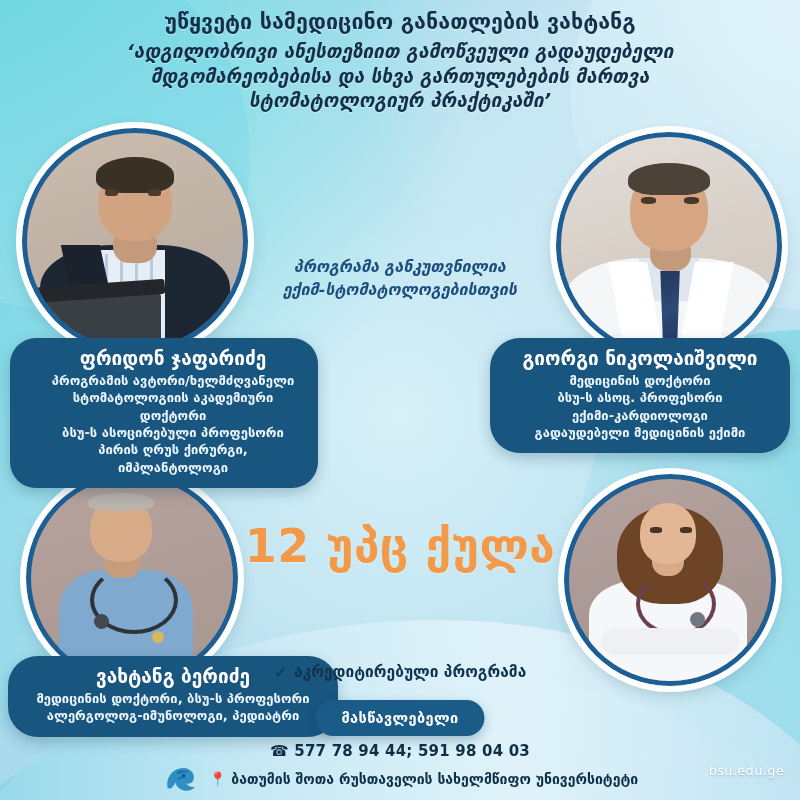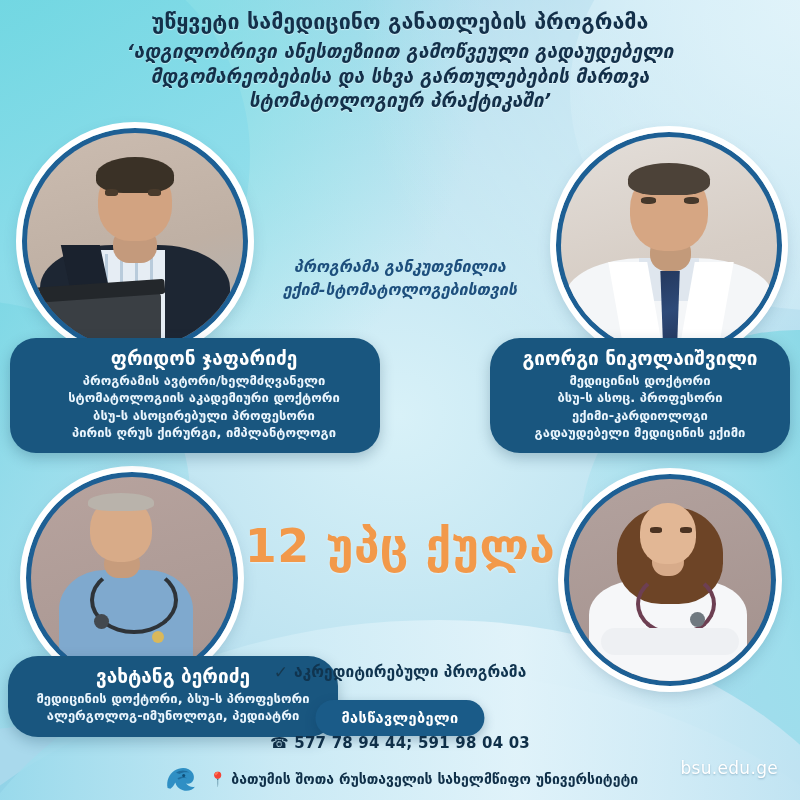--- a/index.html
+++ b/index.html
@@ -115,21 +115,21 @@
   
   .plate{
     position:absolute;z-index:9;background:#19567f;
     border-radius:30px;color:#fff;text-align:center;
     box-shadow:0 5px 14px rgba(10,50,80,.25);
     padding:9px 14px 12px;box-sizing:border-box;
   }
   .plate .nm{font-size:19px;font-weight:bold;margin-bottom:2px;line-height:1.2;}
   .plate .rl{font-size:13px;line-height:1.34;font-weight:bold;color:#eaf5fd;}
 
-  .plate-tl{left:10px;top:338px;width:370px;border-radius:26px 26px 26px 26px;padding-left:32px;}
+  .plate-tl{left:10px;top:338px;width:308px;border-radius:26px 26px 26px 26px;padding-left:32px;}
   .plate-tr{right:10px;top:338px;width:300px;}
   .plate-bl{left:8px;top:656px;width:330px;}
   .plate-br{right:10px;top:660px;width:270px;}
 
   
   .accredited{
     position:absolute;left:50%;top:663px;transform:translateX(-50%);
     z-index:9;display:flex;align-items:center;gap:6px;white-space:nowrap;
     color:#10344f;font-weight:bold;font-size:15.5px;
   }
@@ -139,48 +139,48 @@
     z-index:9;background:#1a5b88;color:#fff;border:none;
     border-radius:22px;padding:10px 26px;font-size:14.5px;font-weight:bold;
     font-family:inherit;letter-spacing:.4px;cursor:pointer;
     box-shadow:0 4px 11px rgba(12,55,88,.28);
   }
 
   
   .footer{position:absolute;left:0;right:0;bottom:6px;z-index:10;text-align:center;}
   .phones{
     color:#0f2f48;font-weight:bold;font-size:15px;letter-spacing:.2px;
-    margin-bottom:12px;
+    margin-bottom:4px;
   }
   .addr-row{
     display:flex;align-items:center;justify-content:center;gap:5px;
     color:#0f2f48;font-weight:bold;font-size:14px;
   }
   .logo{width:42px;height:30px;flex:none;}
   .pin{color:#e04b4b;font-size:14px;line-height:1;}
   .site{
-    position:absolute;right:22px;bottom:22px;z-index:11;
-    color:#ffffff;font-size:17px;letter-spacing:.3px;
+    position:absolute;right:16px;bottom:22px;z-index:11;
+    color:#ffffff;font-size:13px;letter-spacing:.3px;
     text-shadow:0 1px 2px rgba(40,90,120,.35);
   }
 </style>
 </head>
 <body>
 
 <div id="poster">
 
   <div class="swoosh sw-left-top"></div>
   <div class="swoosh sw-left-mid"></div>
   <div class="swoosh sw-right-top"></div>
   <div class="swoosh sw-right-mid"></div>
   <div class="swoosh sw-bot2"></div>
   <div class="swoosh sw-bot"></div>
 
   <div class="header">
-    <div class="hdr-line hdr-1">უწყვეტი სამედიცინო განათლების პროგრამა</div>
+    <div class="hdr-line hdr-1">უწყვეტი სამედიცინო განათლების ვახტანგ</div>
     <div class="hdr-line hdr-2">‘ადგილობრივი ანესთეზიით გამოწვეული გადაუდებელი</div>
     <div class="hdr-line hdr-2">მდგომარეობებისა და სხვა გართულებების მართვა</div>
     <div class="hdr-line hdr-2">სტომატოლოგიურ პრაქტიკაში’</div>
   </div>
 
   <div class="center-sub">
     <div>პროგრამა განკუთვნილია</div>
     <div>ექიმ-სტომატოლოგებისთვის</div>
   </div>
 

